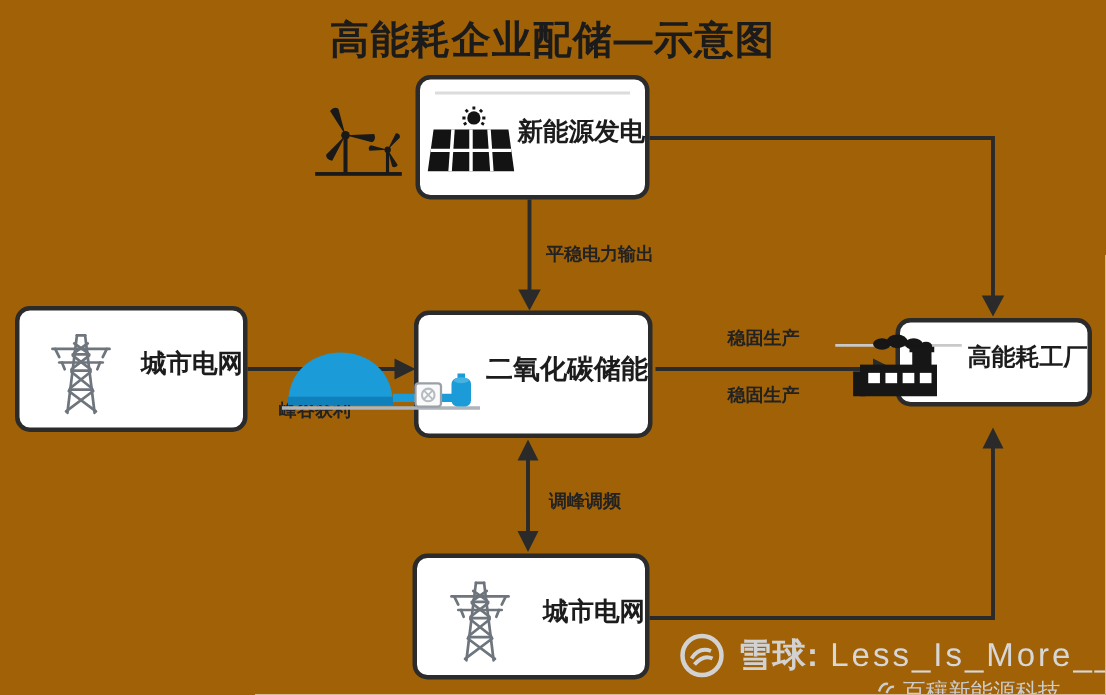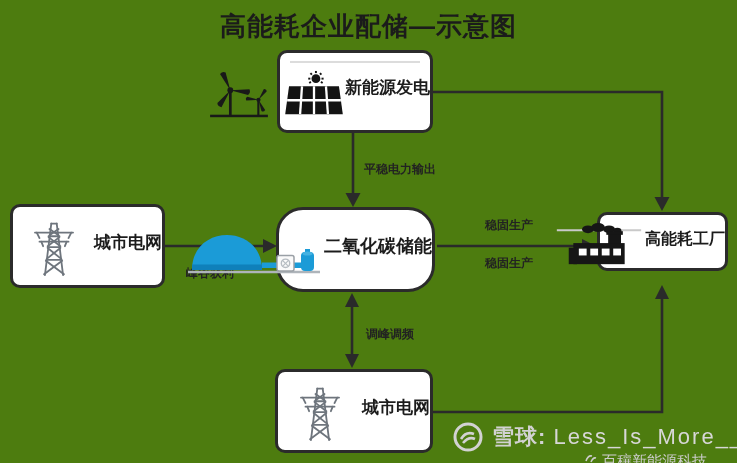--- a/index.html
+++ b/index.html
@@ -1,17 +1,17 @@
 <!DOCTYPE html>
 <html><head>
 <meta charset="utf-8">
 <style>
   html,body{margin:0;padding:0;background:#ffffff;}
   #canvas{
-    position:relative;width:737px;height:463px;overflow:hidden;background:#4d7c0f;
+    position:relative;width:737px;height:463px;overflow:hidden;background:#a16207;
     font-family:"Liberation Sans","DejaVu Sans",sans-serif;color:#1c1c1c;
   }
   .title{
     position:absolute;left:0;top:9px;width:100%;text-align:center;
     font-size:26px;font-weight:bold;letter-spacing:1px;color:#1b1b1b;
   }
   .node{
     position:absolute;box-sizing:border-box;background:#ffffff;
     border:3px solid #2b2b2b;border-radius:10px;
     display:flex;flex-direction:row;align-items:center;justify-content:flex-end;
@@ -153,21 +153,21 @@
             <line x1="39" y1="46" x2="19" y2="61"></line>
           <line x1="24" y1="19" x2="36" y2="19"></line>
             <line x1="23" y1="31" x2="37" y2="31"></line>
           <line x1="21.5" y1="45" x2="38.5" y2="45"></line>
         </g>
       </svg>
     </div>
     <div class="nlabel">城市电网</div>
   </div>
 
-  <div class="node" id="node-storage" style="left:276px;top:207px;width:159px;height:85px;border-radius:27px;">
+  <div class="node" id="node-storage" style="left:276px;top:207px;width:159px;height:85px;">
     <div class="icons">
       <svg width="140" height="48" viewBox="0 0 140 48">
         <line x1="4" y1="44" x2="136" y2="44" stroke="#aeb4ba" stroke-width="2.4"></line>
         <g fill="#1b9bd7">
           <path d="M8 42 C8 18 26 7 43 7 C60 7 78 18 78 42 Z"></path>
           <rect x="78" y="34.5" width="16" height="5.5"></rect>
           <rect x="110" y="34.5" width="8" height="5.5"></rect>
           <rect x="117" y="24" width="13" height="19" rx="4"></rect>
           <rect x="121" y="21" width="5" height="5"></rect>
         </g>

